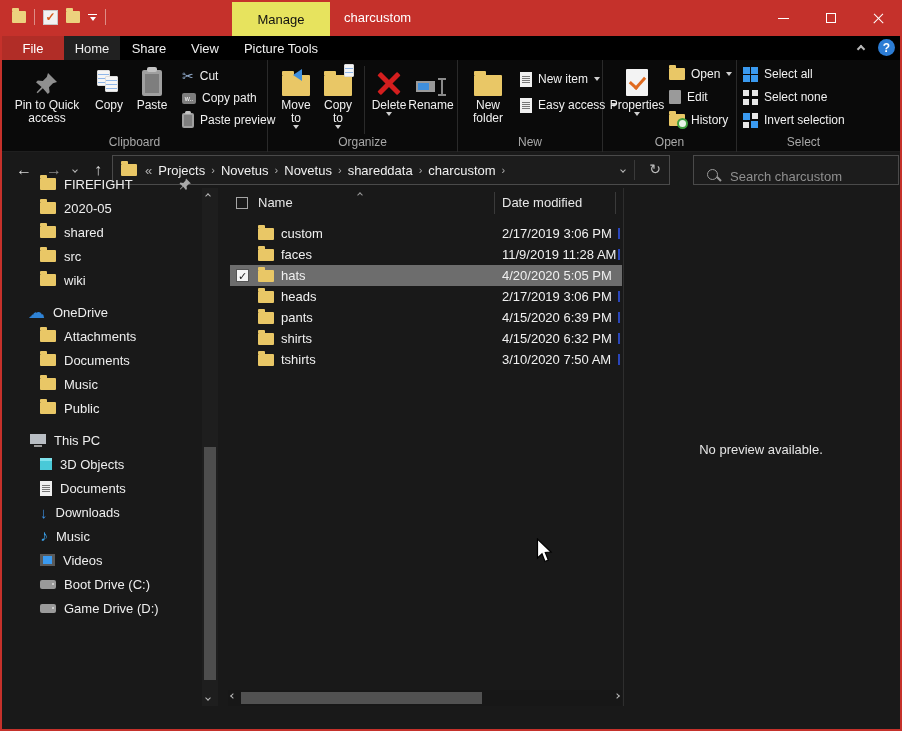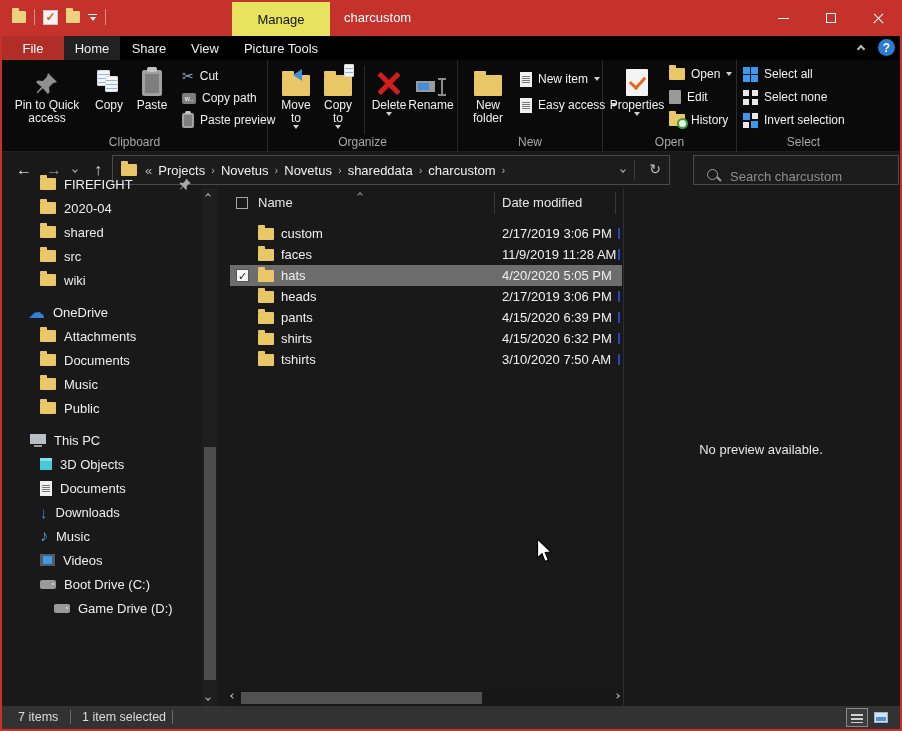--- a/index.html
+++ b/index.html
@@ -398,21 +398,21 @@
   <div class="sidebar">
     <div class="sb-item" style="padding-left:38px">
       <span class="fld"></span>
       <span>FIREFIGHT</span>
       <svg style="position:absolute;right:8px" width="13" height="13" viewBox="0 0 24 24">
           <path d="M14 2l8 8-4 1.2-4 4 .6 5-1.8 1.8-5-5.8-5.2 5-1-1 5-5.2L1 10.2 2.8 8.4l5 .6 4-4L13 1z" fill="#a8a8a8"></path>
         </svg>
     </div>
     <div class="sb-item" style="padding-left:38px">
         <span class="fld"></span>
-        <span>2020-04</span>
+        <span>2020-05</span>
       </div>
     <div class="sb-item" style="padding-left:38px">
         <span class="fld"></span>
         <span>shared</span>
       </div>
     <div class="sb-item" style="padding-left:38px">
         <span class="fld"></span>
         <span>src</span>
       </div>
     <div class="sb-item" style="padding-left:38px">
@@ -464,21 +464,21 @@
         <span>Music</span>
       </div>
     <div class="sb-item" style="padding-left:38px">
         <span class="film"></span>
         <span>Videos</span>
       </div>
     <div class="sb-item" style="padding-left:38px">
         <span class="drive"></span>
         <span>Boot Drive (C:)</span>
       </div>
-    <div class="sb-item" style="padding-left:52px">
+    <div class="sb-item" style="padding-left:38px">
         <span class="drive"></span>
         <span>Game Drive (D:)</span>
       </div>
   </div>
 
   <div class="sb-scroll">
     <span class="scroll-arrow" style="top:6px">
         <span class="chev up sm"></span>
       </span>
     <div class="sb-thumb"></div>
@@ -549,32 +549,20 @@
     <span class="harrow" style="right:3px">
         <span class="chev right sm"></span>
       </span>
   </div>
 
   <div class="vsep-preview"></div>
   <div class="preview">
     <div class="preview-msg">No preview available.</div>
   </div>
 
-  <div class="statusbar">
-    <span style="position:absolute;left:16px;top:4px">7 items</span>
-    <span class="st-sep" style="left:68px"></span>
-    <span style="position:absolute;left:80px;top:4px">1 item selected</span>
-    <span class="st-sep" style="left:170px"></span>
-    <div class="viewbtn vb-details" style="right:32px">
-        <span class="lines"></span>
-      </div>
-    <div class="viewbtn vb-large" style="right:8px">
-        <span class="thumb"></span>
-      </div>
-  </div>
 
   <div class="cursor">
     <svg width="19" height="27" viewBox="0 0 19 27">
         <path d="M1.5 1 L1.5 20 L6 15.8 L9 23.5 L12.3 22 L9.3 14.5 L15 14 Z" fill="#fff" stroke="#000" stroke-width="1.2"></path>
       </svg>
   </div>
 
 </div>
 
 </body></html>

